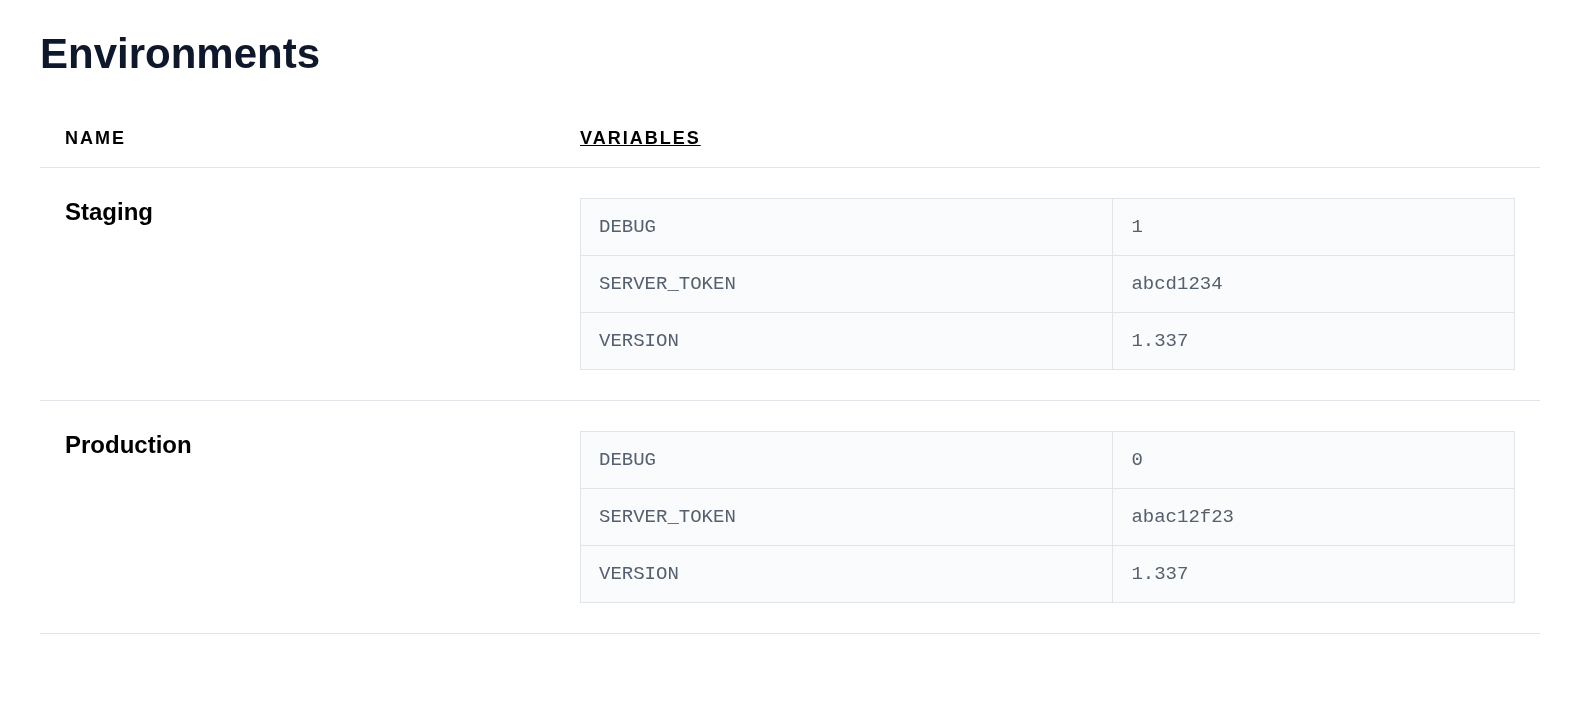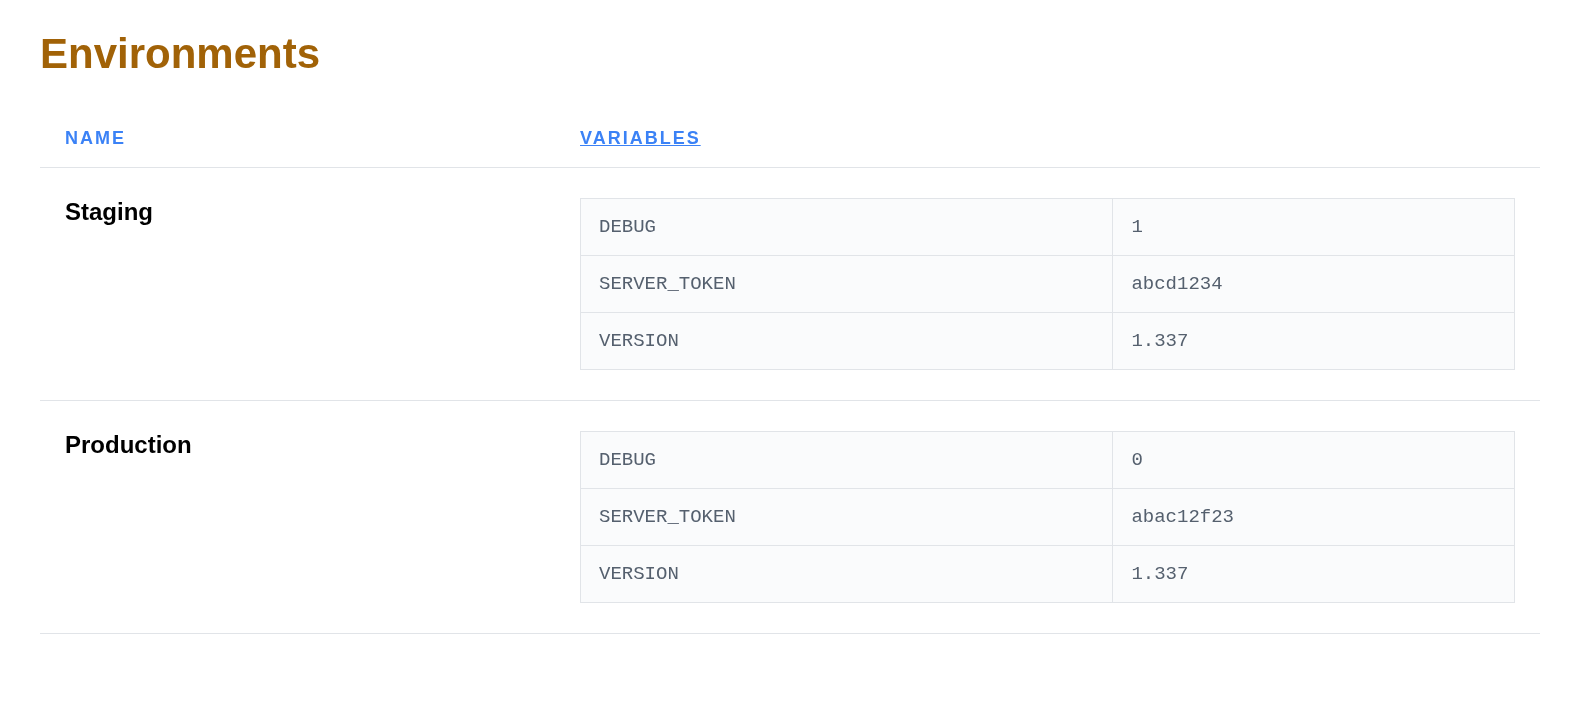--- a/index.html
+++ b/index.html
@@ -11,32 +11,32 @@
       font-family: -apple-system, BlinkMacSystemFont, "Segoe UI", Helvetica, Arial, sans-serif;
       background: #ffffff;
       color: #0f1419;
       padding: 30px 40px;
       width: 1580px;
     }
     .page-title {
       font-size: 42px;
       font-weight: 700;
       margin-bottom: 42px;
-      color: #a16207;
+      color: #0f172a;
     }
     .main-table {
       width: 100%;
       border-collapse: collapse;
     }
     .header-row th {
       text-align: left;
       font-size: 18px;
       font-weight: 600;
       letter-spacing: 2px;
-      color: #3b82f6;
+      color: #000000;
       padding: 8px 0 18px 0;
       border-bottom: 1px solid #e1e4e8;
     }
     .header-row th.col-name {
       width: 36%;
       padding-left: 25px;
     }
     .header-row th.col-variables {
       width: 64%;
       text-decoration: underline;

